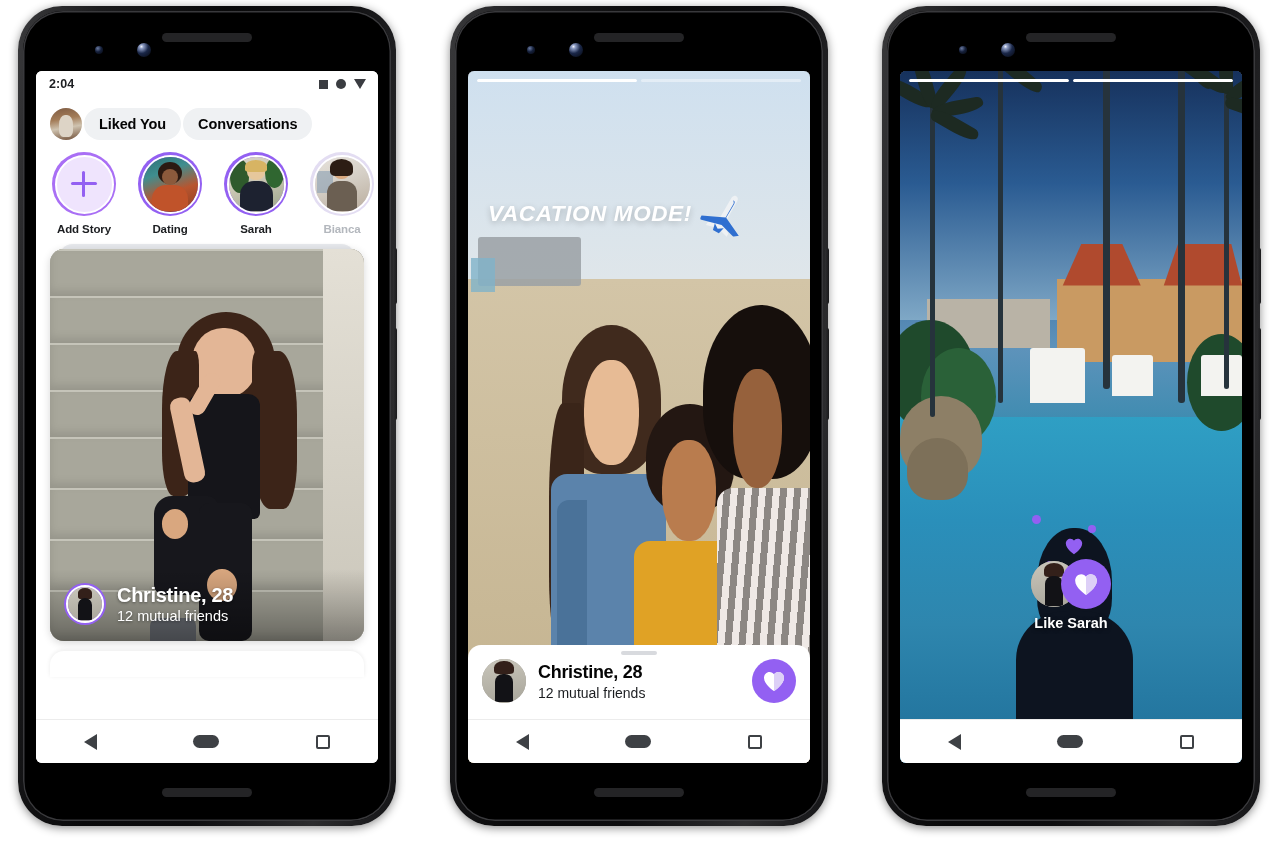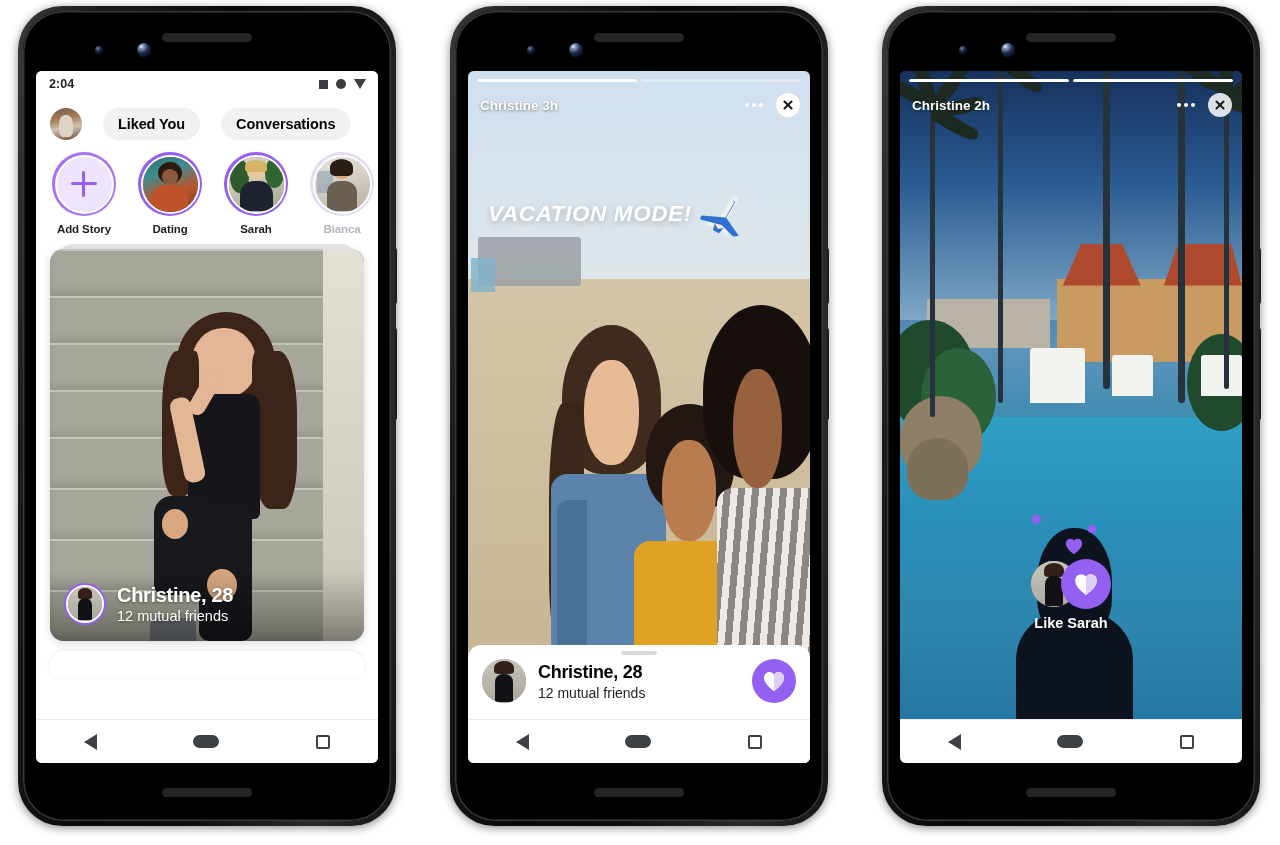--- a/index.html
+++ b/index.html
@@ -63,21 +63,21 @@
   .clock { font-size: 12.5px; color: #1c1e21; font-weight: 700; letter-spacing: .1px; }
   .sysicons { display: flex; align-items: center; gap: 8px; }
   .si-sq { width: 9px; height: 9px; background: #3a3c41; }
   .si-ci { width: 10px; height: 10px; border-radius: 50%; background: #3a3c41; }
   .si-tri { width: 0; height: 0; border-left: 6px solid transparent; border-right: 6px solid transparent; border-top: 10px solid #3a3c41; }
 
   .apphead { display: flex; align-items: center; justify-content: space-between; padding: 4px 14px 0 14px; }
   .apptitle { font-size: 25px; font-weight: bold; color: #050505; letter-spacing: -.4px; }
   .gearbtn { width: 34px; height: 34px; border-radius: 50%; background: #eff1f3; display: flex; align-items: center; justify-content: center; }
 
-  .pillrow { display: flex; gap: 21px; padding: 11px 14px 0 14px; }
+  .pillrow { display: flex; gap: 2px; padding: 11px 14px 0 14px; }
   .me-av { width: 32px; height: 32px; border-radius: 50%; overflow: hidden; flex: none;
     background: linear-gradient(170deg,#7d5a42 0%,#a37c58 35%,#cfc3b0 60%,#6d4b33 100%); position: relative; }
   .me-av::after { content: ""; position: absolute; left: 28%; top: 22%; width: 44%; height: 70%;
     border-radius: 42% 42% 30% 30%; background: #ddd4c6; }
   .pill { height: 32px; border-radius: 18px; background: #eff1f3; display: flex; align-items: center;
     padding: 0 15px; font-size: 14.5px; font-weight: bold; color: #050505; letter-spacing: -.1px; }
 
   .storyrow { display: flex; gap: 22px; padding: 12px 0 0 16px; overflow: hidden; }
   .story { width: 64px; flex: none; text-align: center; }
   .ring { width: 64px; height: 64px; border-radius: 50%; padding: 2.5px; }
@@ -385,30 +385,20 @@
 
           <div class="progress">
             <div class="pseg">
                 <div class="fill" style="width:100%"></div>
               </div>
             <div class="pseg">
                 <div class="fill" style="width:0%"></div>
               </div>
           </div>
 
-          <div class="storyhead">
-            <span class="sauthor">Christine 3h</span>
-            <span class="spacer"></span>
-            <span class="dots">
-                <i></i>
-                <i></i>
-                <i></i>
-              </span>
-            <span class="closebtn"></span>
-          </div>
 
           <div class="vtext">
             <span>VACATION MODE!</span>
             <svg width="56" height="46" viewBox="0 0 64 54" style="transform:rotate(-8deg)">
               <g transform="rotate(38 32 27)">
                 <path fill="#eef1f4" d="M30 4c2.4 0 4 2.2 4 5v31l10 7v4l-14-4-14 4v-4l10-7V9c0-2.8 1.6-5 4-5z"></path>
                 <path fill="#2f6fd0" d="M30 10c1.5 0 2.4 1.4 2.4 3.4V32L58 44v5L32 42 6 49v-5l25.6-12V13.4C31.6 11.4 28.5 10 30 10z"></path>
                 <path fill="#2f6fd0" d="M24 44l6 4 6-4 -2 8h-8z"></path>
               </g>
             </svg>
@@ -511,30 +501,20 @@
 
           <div class="progress">
             <div class="pseg">
                 <div class="fill" style="width:100%"></div>
               </div>
             <div class="pseg">
                 <div class="fill" style="width:100%"></div>
               </div>
           </div>
 
-          <div class="storyhead">
-            <span class="sauthor">Christine 2h</span>
-            <span class="spacer"></span>
-            <span class="dots">
-                <i></i>
-                <i></i>
-                <i></i>
-              </span>
-            <span class="closebtn ghost"></span>
-          </div>
 
           <div class="likesent">
             <span class="floaty f1"></span>
             <span class="floaty f2"></span>
             <span class="floaty f3"></span>
             <svg class="fheart" width="20" height="18" viewBox="0 0 24 22">
               <path fill="#9360f2" d="M12 21S2 14.6 2 7.9C2 4.6 4.5 2 7.6 2c2 0 3.5 1 4.4 2.3C12.9 3 14.4 2 16.4 2 19.5 2 22 4.6 22 7.9 22 14.6 12 21 12 21z"></path>
             </svg>
             <div class="ls-row">
               <div class="ls-av">

